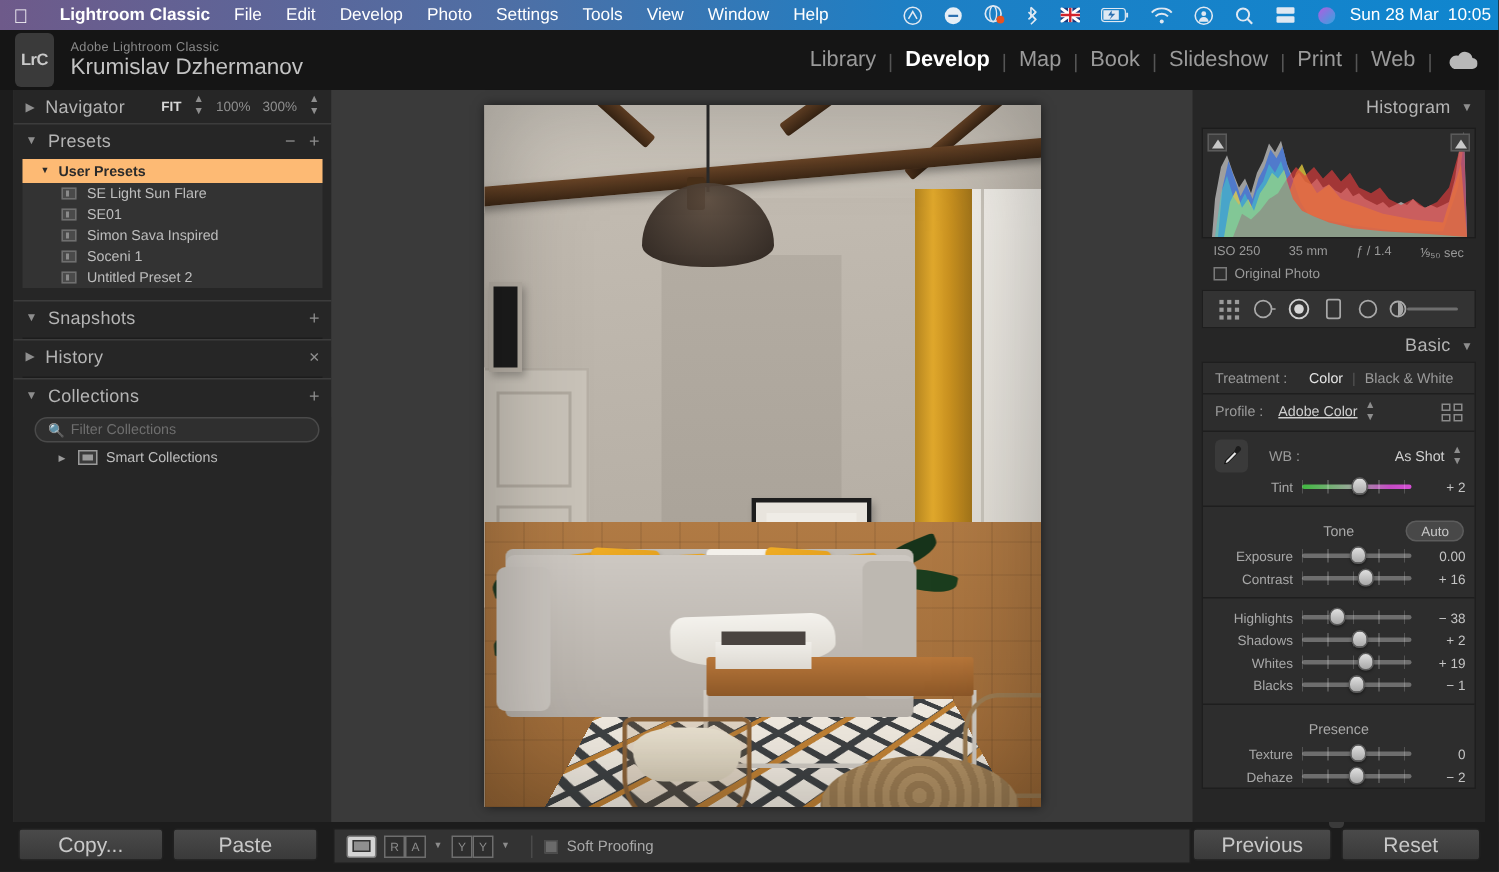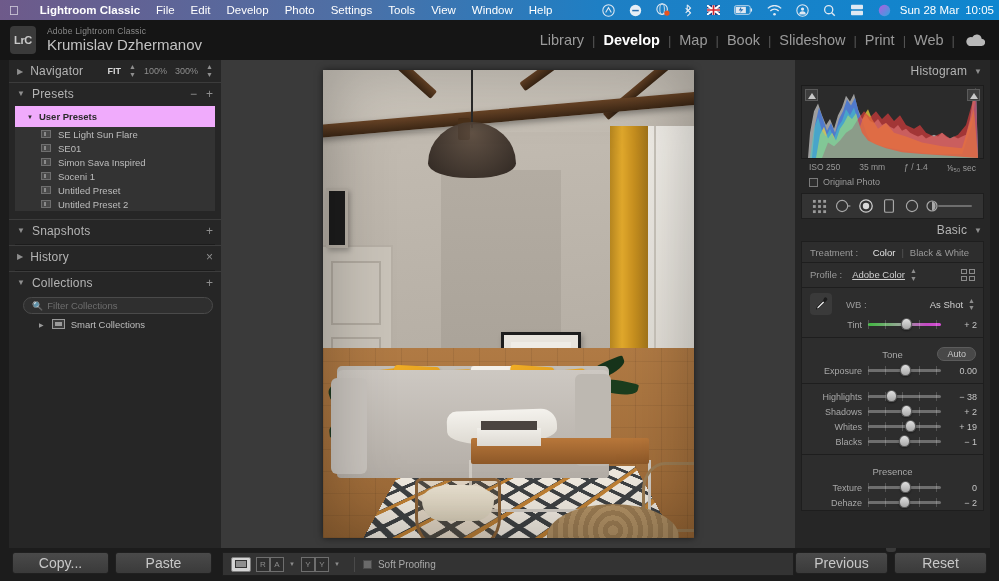--- a/index.html
+++ b/index.html
@@ -26,21 +26,21 @@
   .mb-icon { margin: 0 7px; display: inline-flex; align-items: center; }
   .mb-clock { margin-left: 6px; font-size: 11.5px; white-space: nowrap; }
   .mb-date { margin-left: 2px; }
 
   
   .lr-top {
     position: absolute; left: 0; top: 20px; width: 999px; height: 40px;
     background: #151515; display: flex; align-items: center;
   }
   .lrc-logo {
-    width: 26px; height: 28px; margin-left: 10px; border-radius: 4px;
+    width: 26px; height: 36px; margin-left: 10px; border-radius: 4px;
     background: #3a3a3a; color: #c9c9c9; font-size: 11px; font-weight: bold;
     display: flex; align-items: center; justify-content: center; letter-spacing: -0.3px;
   }
   .identity { margin-left: 11px; line-height: 1.1; }
   .identity .small { font-size: 8.5px; color: #8a8a8a; letter-spacing: .2px; }
   .identity .name { font-size: 15px; color: #c3c3c3; margin-top: 1px; }
   .modules { margin-left: auto; display: flex; align-items: center; padding-right: 6px; }
   .module { font-size: 14.5px; color: #9a9a9a; padding: 0 8px; }
   .module.active { color: #fff; font-weight: bold; }
   .msep { color: #555; font-size: 13px; }
@@ -80,22 +80,22 @@
   .panel-head .ttl { letter-spacing: .2px; }
   .panel-head .right-ctl { margin-left: auto; display: flex; align-items: center; gap: 9px; color: #8e8e8e; font-size: 12px; }
 
   .nav-zooms { margin-left: auto; display: flex; align-items: center; gap: 8px; font-size: 9px; color: #8e8e8e; }
   .nav-zooms .z.active { color: #d8d8d8; font-weight: bold; }
   .stepper { font-size: 7px; line-height: 1.1; color: #8e8e8e; }
 
   .panel-body { background: #262626; padding: 0 0 4px 0; }
   .presets-box { margin: 2px 6px 4px 6px; background: #333; }
   .preset-group {
-    height: 21px; display: flex; align-items: center; padding-left: 12px;
-    background: #f0abfc; color: #2a2a2a; font-size: 9.5px; font-weight: bold;
+    height: 16px; display: flex; align-items: center; padding-left: 12px;
+    background: #fdba74; color: #2a2a2a; font-size: 9.5px; font-weight: bold;
   }
   .preset-group .tri { font-size: 6px; margin-right: 6px; }
   .preset-row {
     height: 14px; display: flex; align-items: center; padding-left: 26px;
     font-size: 9.5px; color: #bdbdbd;
   }
   .preset-icon {
     width: 10px; height: 8px; border: 1px solid #6f6f6f; background: #4a4a4a;
     margin-right: 7px; position: relative; flex: none;
   }
@@ -576,24 +576,20 @@
             <span class="preset-icon"></span>
             <span>SE01</span>
           </div>
           <div class="preset-row">
             <span class="preset-icon"></span>
             <span>Simon Sava Inspired</span>
           </div>
           <div class="preset-row">
             <span class="preset-icon"></span>
             <span>Soceni 1</span>
-          </div>
-          <div class="preset-row">
-            <span class="preset-icon"></span>
-            <span>Untitled Preset</span>
           </div>
           <div class="preset-row">
             <span class="preset-icon"></span>
             <span>Untitled Preset 2</span>
           </div>
         </div>
       </div>
 
       <div class="panel-head">
         <span class="tri">▼</span>
@@ -842,20 +838,29 @@
 
         <div class="slider-row">
           <span class="slider-name">Exposure</span>
           <span class="track">
               <span class="line"></span>
               <span class="ticks"></span>
               <span class="knob" style="left:50%;"></span>
             </span>
           <span class="slider-val">0.00</span>
         </div>
+        <div class="slider-row">
+          <span class="slider-name">Contrast</span>
+          <span class="track">
+              <span class="line"></span>
+              <span class="ticks"></span>
+              <span class="knob" style="left:57%;"></span>
+            </span>
+          <span class="slider-val">+ 16</span>
+        </div>
 
         <div class="group-sep"></div>
 
         <div class="slider-row">
           <span class="slider-name">Highlights</span>
           <span class="track">
               <span class="line"></span>
               <span class="ticks"></span>
               <span class="knob" style="left:32%;"></span>
             </span>

